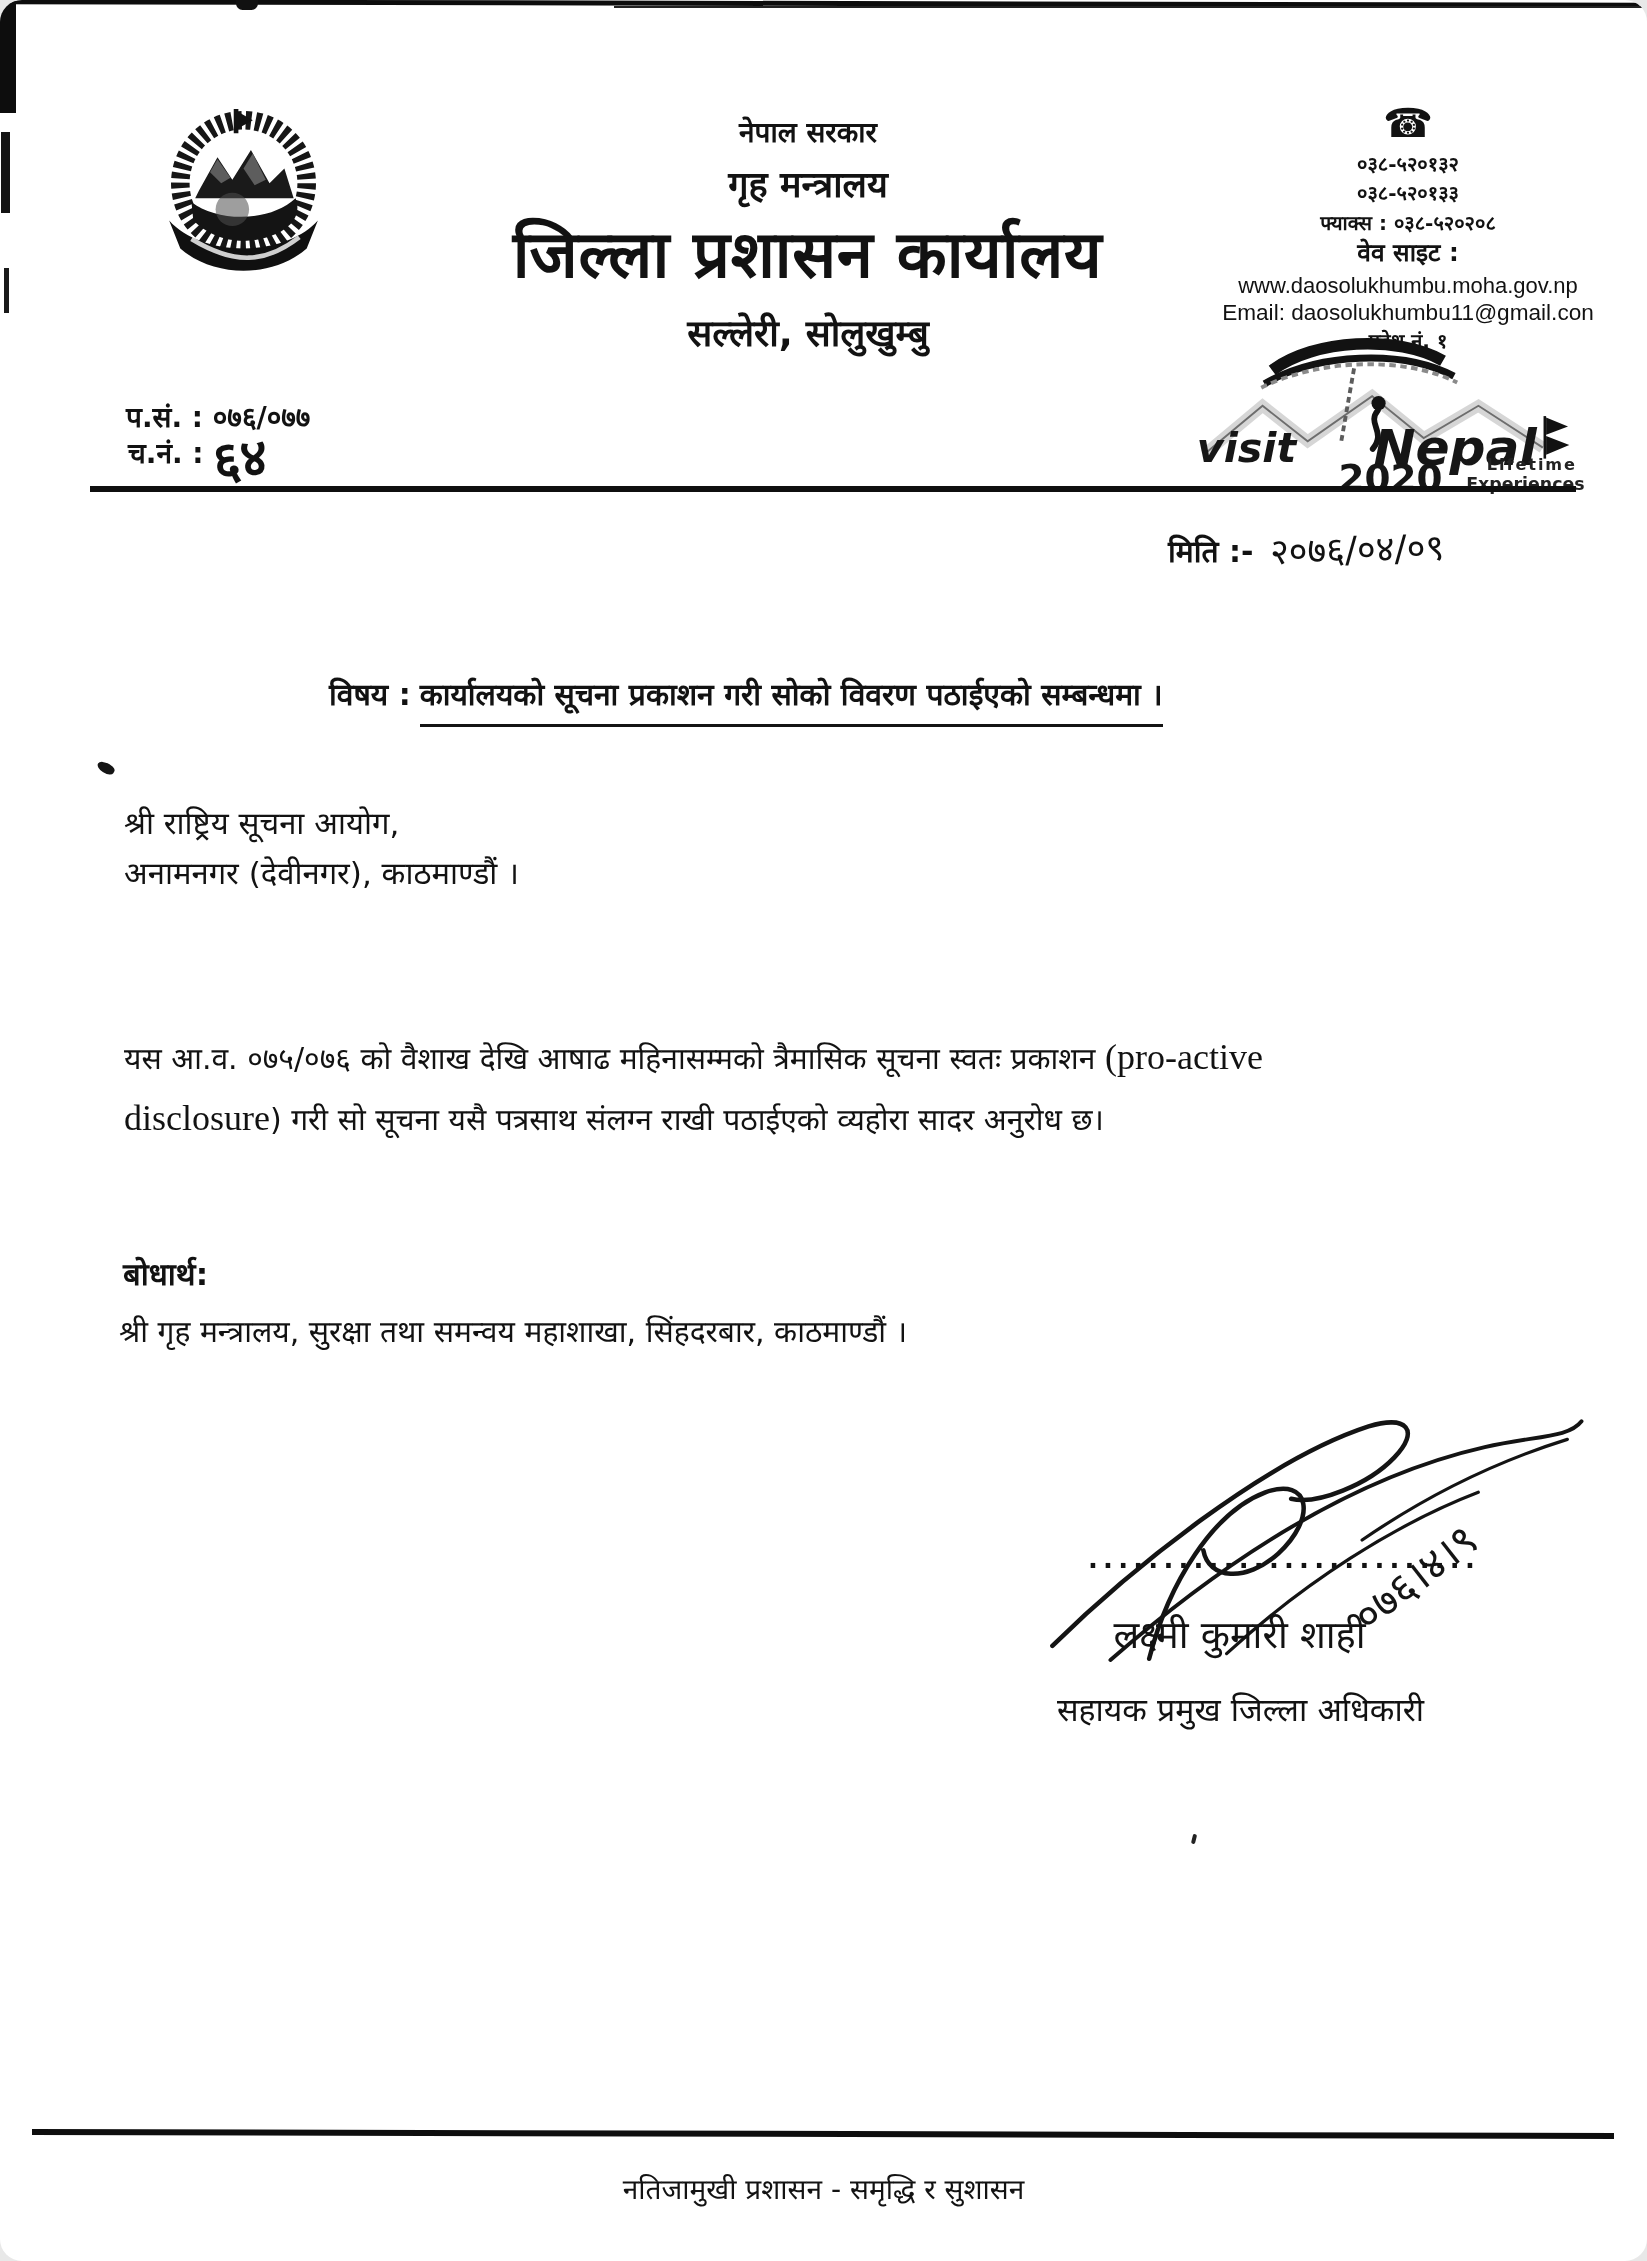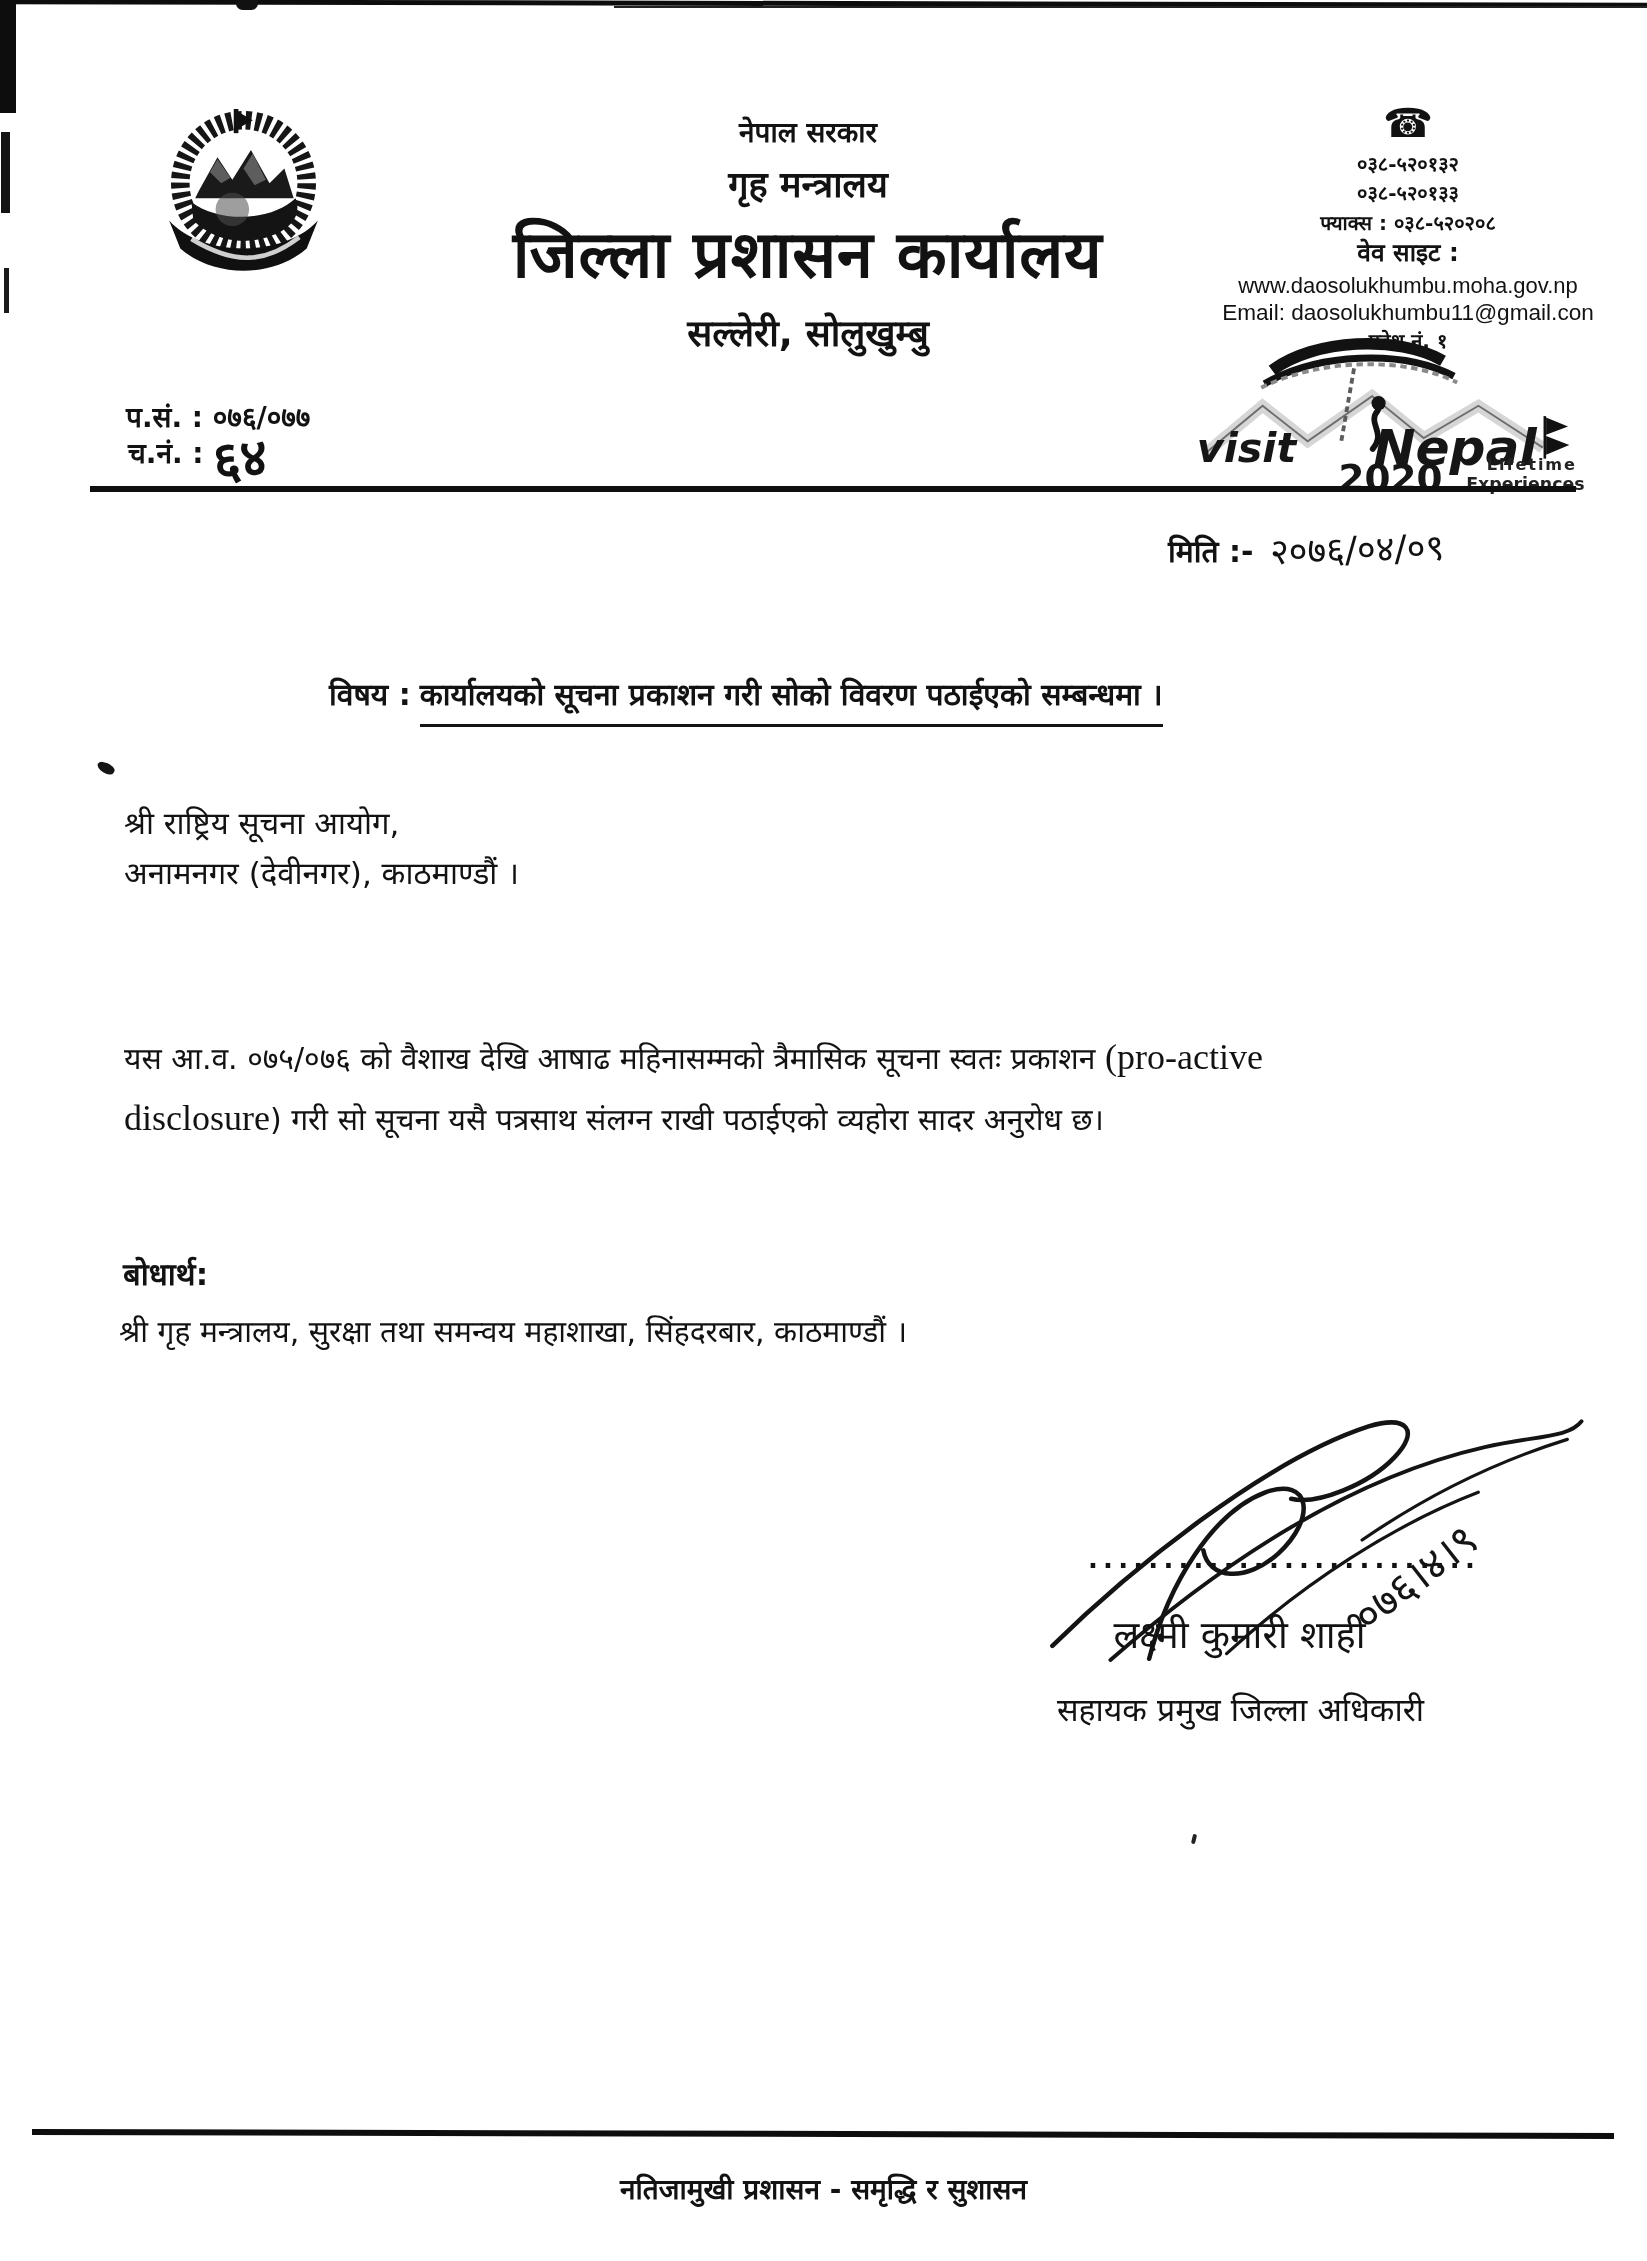--- a/index.html
+++ b/index.html
@@ -4,20 +4,21 @@
 <style>
   html,body{margin:0;padding:0;background:#e8e8e8;}
   .page{
     position:relative;
     width:1647px;height:2261px;
     margin:0 auto;
     background:#ffffff;
     font-family:"DejaVu Sans",sans-serif;
     color:#121212;
     overflow:hidden;
+    border-radius:22px;
   }
   .abs{position:absolute;}
   .center{text-align:center;}
   .nowrap{white-space:nowrap;}
 
   
   .scan-topline{left:0;top:1.3px;width:1647px;height:4.5px;background:#0d0d0d;transform:rotate(0.12deg);}
   .scan-topline2{left:614px;top:5.8px;width:1033px;height:1.9px;background:#222;}
   .scan-bar1{left:0;top:0;width:15.5px;height:113px;background:#0d0d0d;}
   .scan-bar2{left:1.3px;top:132px;width:8.4px;height:81px;background:#141414;}
@@ -68,21 +69,21 @@
 
   .cc-label{left:123px;top:1252px;font-size:31px;font-weight:700;}
   .cc-line{left:119px;top:1310px;font-size:30px;font-weight:500;}
 
   .sig-svg{left:1033px;top:1389px;}
   .sig-dots{left:1088px;top:1544px;font-size:26px;letter-spacing:5.2px;font-weight:700;}
   .sig-name{left:1020px;top:1607px;width:439px;font-size:38px;font-weight:500;}
   .sig-title{left:995px;top:1687px;width:491px;font-size:32px;font-weight:500;}
 
   .footer-rule{left:32px;top:2131px;width:1582px;height:5.8px;background:#0e0e0e;transform:rotate(0.15deg);}
-  .footer-motto{left:0;top:2169px;width:1647px;font-size:28px;font-weight:700;}
+  .footer-motto{left:0;top:2169px;width:1647px;font-size:28px;font-weight:400;}
 </style>
 </head>
 <body>
 
 <div class="page">
 
   <div class="abs scan-topline"></div>
   <div class="abs scan-topline2"></div>
   <div class="abs scan-bar1"></div>
   <div class="abs scan-bar2"></div>

